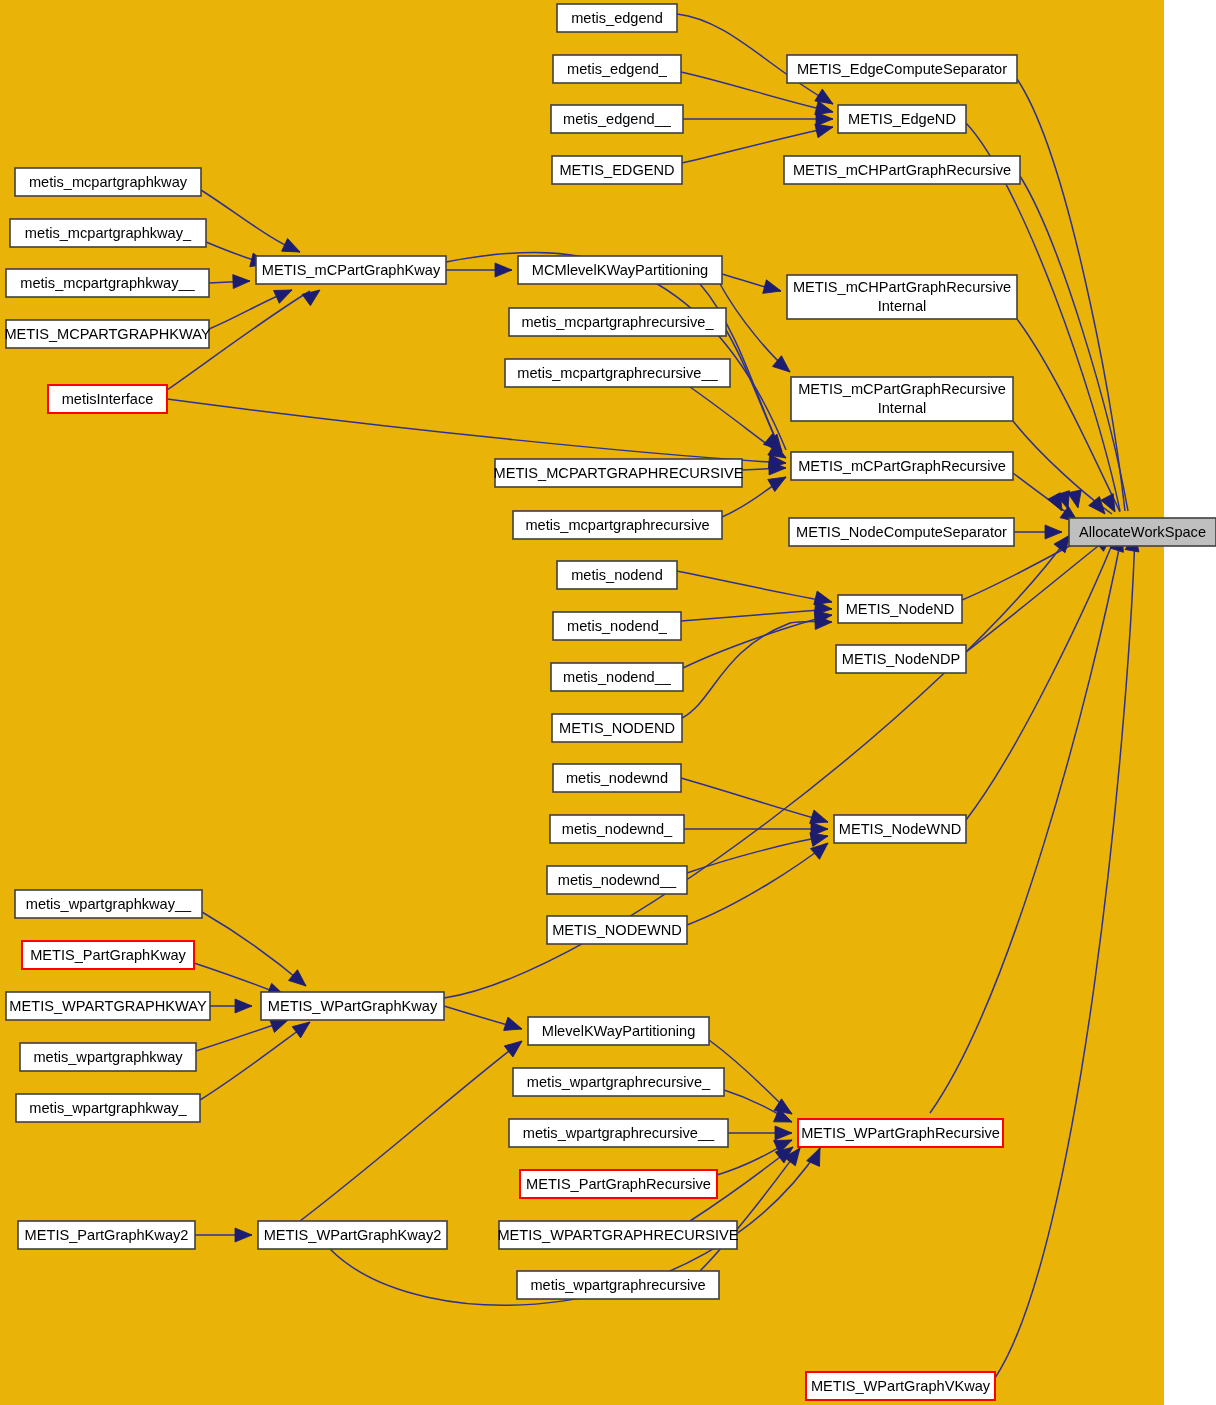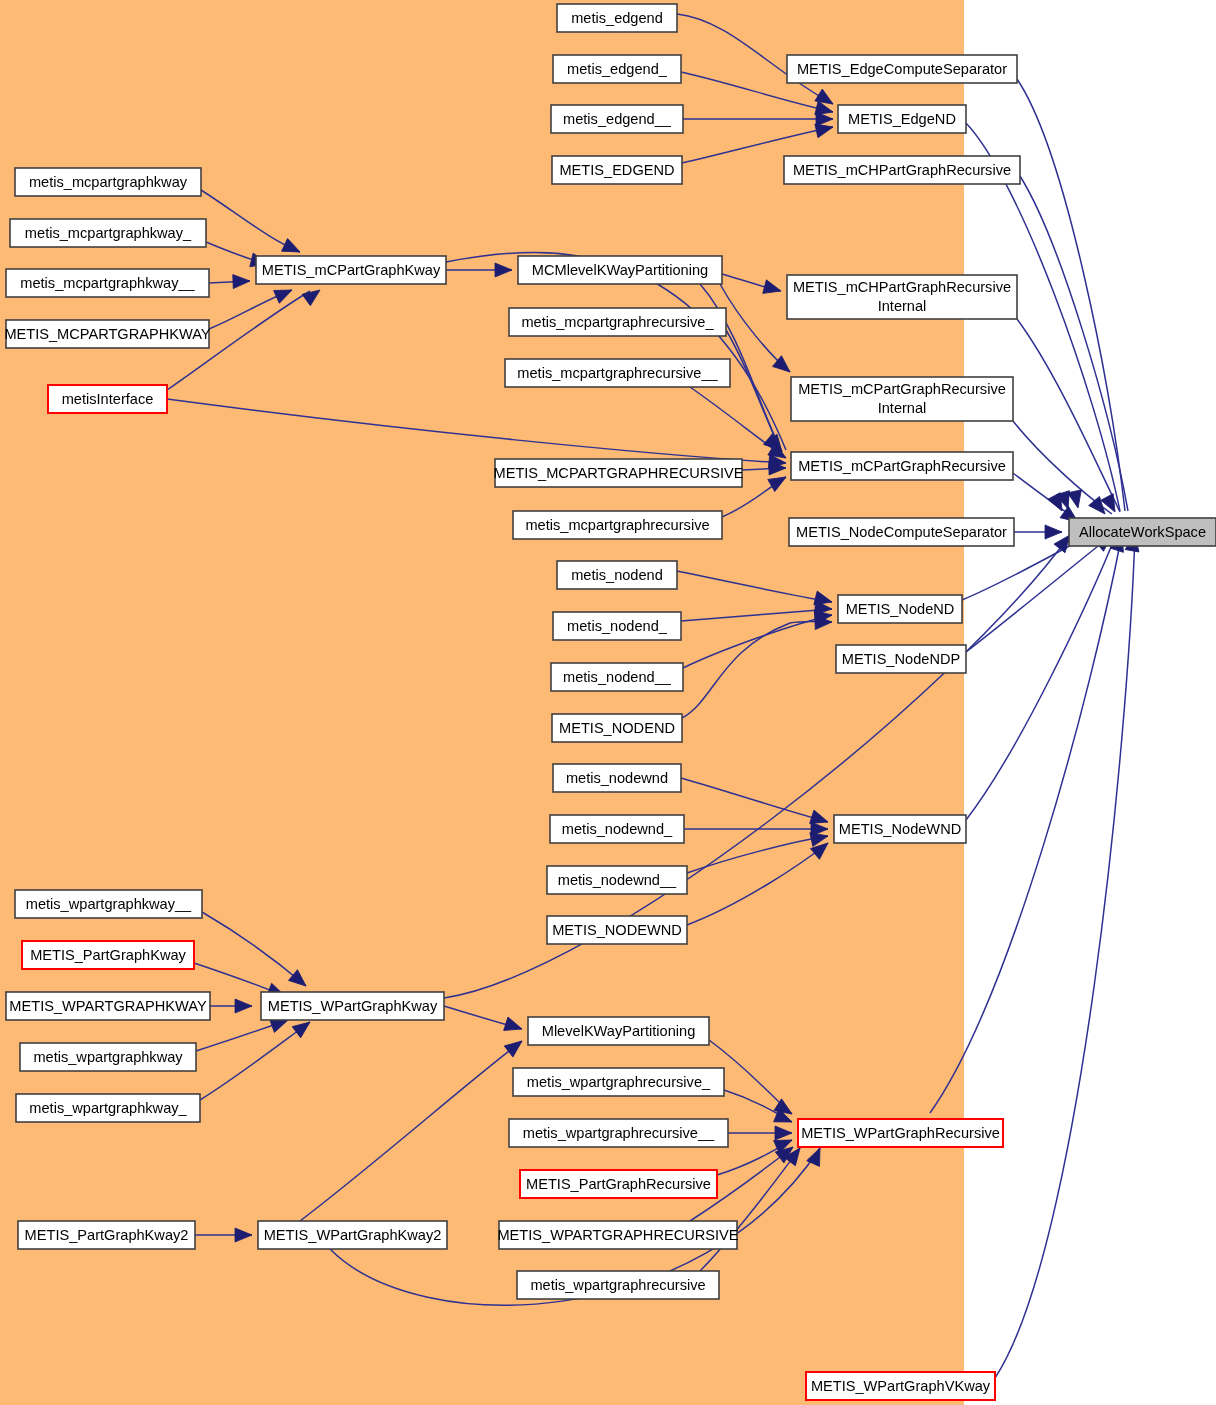--- a/index.html
+++ b/index.html
@@ -2,23 +2,23 @@
 <html><head>
 <meta charset="utf-8">
 <style>
   html, body {
     margin: 0;
     padding: 0;
     background: #ffffff;
   }
   #graph-root {
     position: relative;
-    width: 964px;
+    width: 1164px;
     height: 1405px;
-    background: #fdba74;
+    background: #eab308;
     font-family: "Liberation Sans", sans-serif;
   }
   svg#call-graph {
     display: block;
     width: 1216px;
     height: 1405px;
   }
   .node-box {
     fill: #ffffff;
     stroke: #404040;

